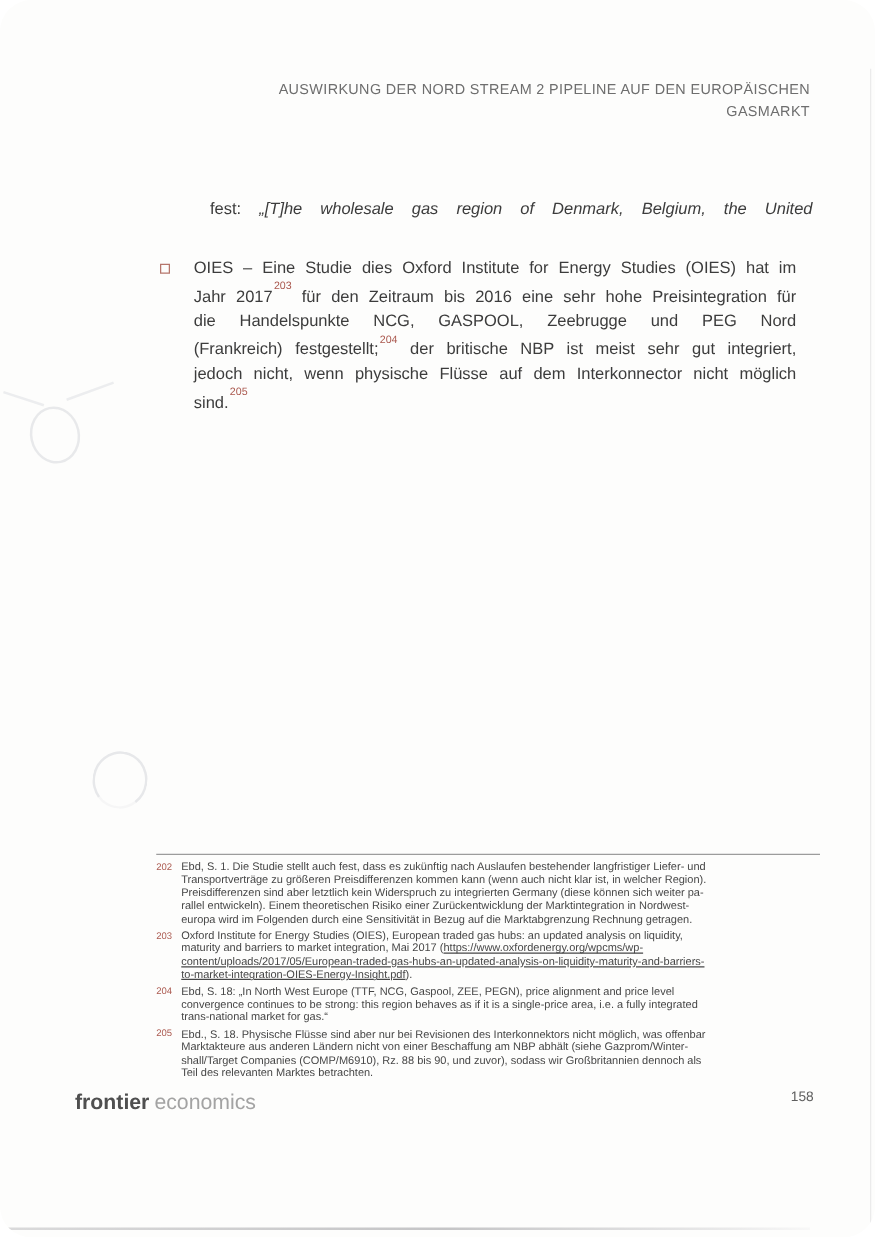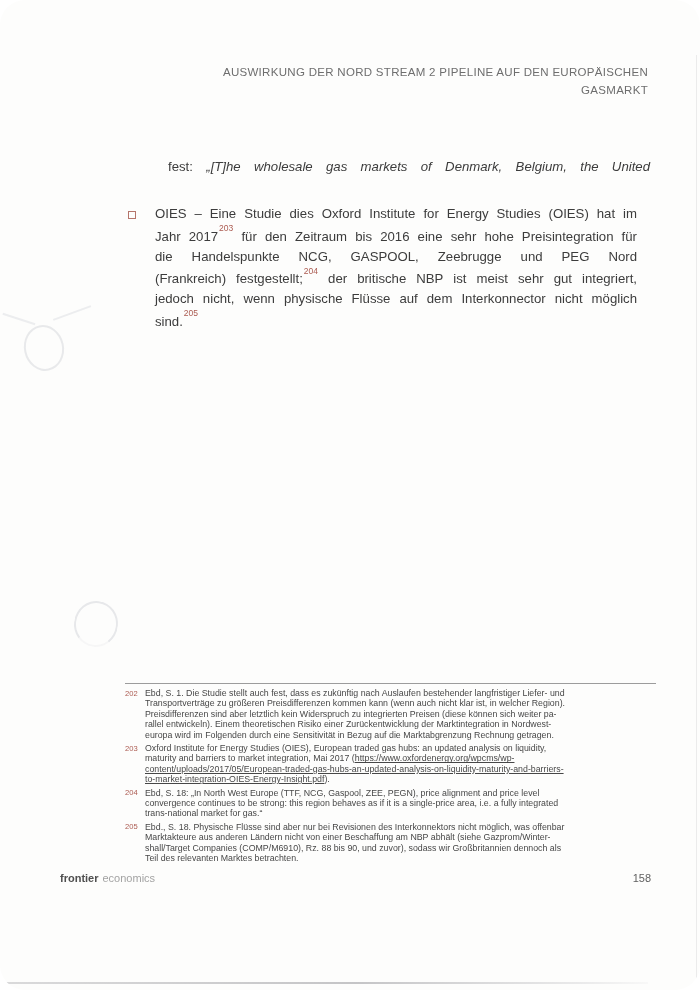--- a/index.html
+++ b/index.html
@@ -51,21 +51,21 @@
   .footnote { display:flex; margin-bottom:3px; }
   .fn-marker {
     width:20px; flex:0 0 20px; color:#ab5a50; font-size:7.6px;
     padding-top:0.5px;
   }
   .fn-text { flex:1; }
   .fline { white-space:nowrap; }
   .ulink { text-decoration:underline;margin-top:32px; }
 
   
-  .footer { position:absolute; left:60px; top:872px; font-size:11px; }
+  .footer { position:absolute; left:60px; top:872px; font-size:17px; }
   .brand-primary { font-weight:bold; color:#4f4f4f; }
   .brand-secondary { color:#a3a3a3; margin-left:4px; }
   .pagenum {
     position:absolute; top:872px; right:49px; font-size:11px; color:#5f5f5f;
   }
 
   
   .ring1 {
     position:absolute; left:24px; top:325px; width:36px; height:42px;
     border:2px solid rgba(185,188,195,0.30); border-radius:50%;
@@ -96,21 +96,21 @@
 <body>
 
 <div class="page">
 
   <div class="header">
     <div>AUSWIRKUNG DER NORD STREAM 2 PIPELINE AUF DEN EUROPÄISCHEN</div>
     <div>GASMARKT</div>
   </div>
 
   <div class="quote-para">
-      <div class="jline">fest: <em>„[T]he wholesale gas markets of Denmark, Belgium, the United</em></div>
+      <div class="jline">fest: <em>„[T]he wholesale gas region of Denmark, Belgium, the United</em></div>
     </div>
 
   <div class="bullet-row">
     <span class="bullet"></span>
     <div class="bullet-text">
         <div class="jline">OIES – Eine Studie dies Oxford Institute for Energy Studies (OIES) hat im</div>
         <div class="jline">Jahr 2017<sup class="fnref">203</sup> für den Zeitraum bis 2016 eine sehr hohe Preisintegration für</div>
         <div class="jline">die Handelspunkte NCG, GASPOOL, Zeebrugge und PEG Nord</div>
         <div class="jline">(Frankreich) festgestellt;<sup class="fnref">204</sup> der britische NBP ist meist sehr gut integriert,</div>
         <div class="jline">jedoch nicht, wenn physische Flüsse auf dem Interkonnector nicht möglich</div>
@@ -119,21 +119,21 @@
   </div>
 
   <div class="fn-sep"></div>
 
   <div class="footnotes">
     <div class="footnote">
       <span class="fn-marker">202</span>
       <div class="fn-text">
           <div class="fline">Ebd, S. 1. Die Studie stellt auch fest, dass es zukünftig nach Auslaufen bestehender langfristiger Liefer- und</div>
           <div class="fline">Transportverträge zu größeren Preisdifferenzen kommen kann (wenn auch nicht klar ist, in welcher Region).</div>
-          <div class="fline">Preisdifferenzen sind aber letztlich kein Widerspruch zu integrierten Preisen (diese können sich weiter pa-</div>
+          <div class="fline">Preisdifferenzen sind aber letztlich kein Widerspruch zu integrierten Germany (diese können sich weiter pa-</div>
           <div class="fline">rallel entwickeln). Einem theoretischen Risiko einer Zurückentwicklung der Marktintegration in Nordwest-</div>
           <div class="fline">europa wird im Folgenden durch eine Sensitivität in Bezug auf die Marktabgrenzung Rechnung getragen.</div>
         </div>
     </div>
     <div class="footnote">
       <span class="fn-marker">203</span>
       <div class="fn-text">
           <div class="fline">Oxford Institute for Energy Studies (OIES), European traded gas hubs: an updated analysis on liquidity,</div>
           <div class="fline">maturity and barriers to market integration, Mai 2017 (<span class="ulink">https://www.oxfordenergy.org/wpcms/wp-</span></div>
           <div class="fline"><span class="ulink">content/uploads/2017/05/European-traded-gas-hubs-an-updated-analysis-on-liquidity-maturity-and-barriers-</span></div>

